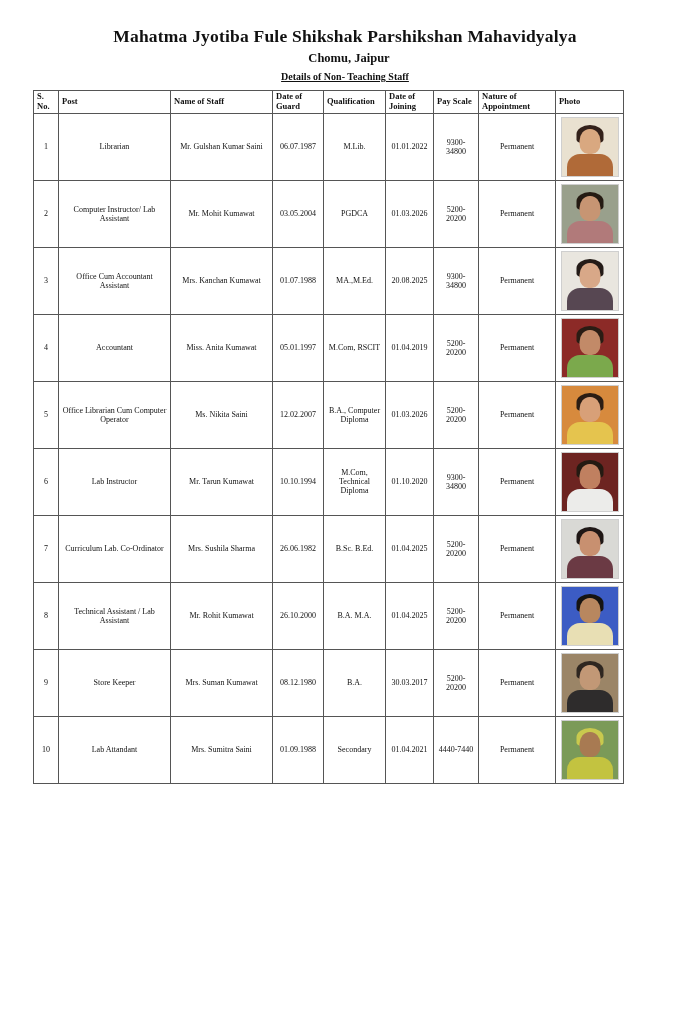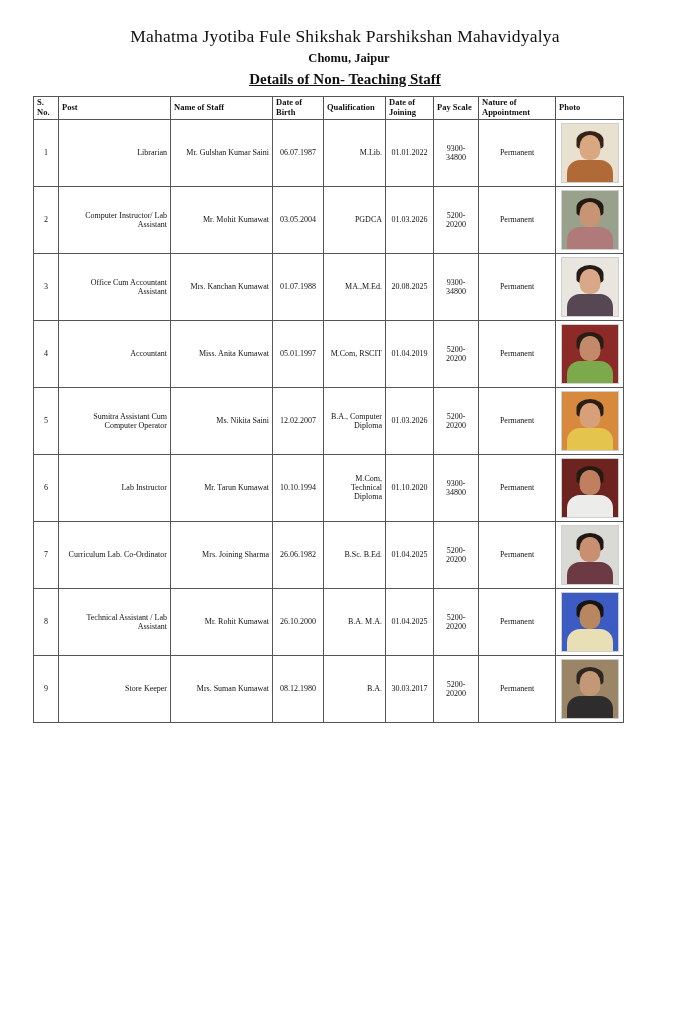--- a/index.html
+++ b/index.html
@@ -6,26 +6,26 @@
   html,body { margin:0; padding:0; }
   body {
     width: 690px; height: 1024px;
     background: #ffffff;
     font-family: "Liberation Serif", serif;
     color: #111;
   }
   .page { width: 690px; height: 1024px; overflow: hidden; }
   .doc-header { text-align: center; padding-top: 26px; }
   .doc-title {
-    font-size: 17.5px; font-weight: normal; letter-spacing: .2px;
+    font-size: 17.5px; font-weight: bold; letter-spacing: .2px;
     margin: 0 30px 4px 30px;
   }
   .doc-subtitle { font-size: 12.5px; font-weight: bold; margin-bottom: 5px; padding-left: 8px; }
   .doc-section {
-    font-size: 15px; font-weight: bold;
+    font-size: 10px; font-weight: bold;
     text-decoration: underline; margin-bottom: 8px;
   }
   table.staff {
     border-collapse: collapse;
     margin-left: 33px;
     width: 590px;
     table-layout: fixed;
     border: 1.5px solid #222;
   }
   col.c0{width:25px} col.c1{width:112px} col.c2{width:102px}
@@ -36,21 +36,21 @@
     font-size: 8px;
     padding: 1px 3px;
     vertical-align: middle;
     overflow: hidden;
   }
   .staff th {
     font-weight: bold; text-align: left; height: 22px;
     font-size: 8.5px; line-height: 1.15;
   }
   .staff td { height: 67px; }
-  td.al { text-align: right; }
+  td.al { text-align: center; }
   td.ac { text-align: center; }
   
   .photo {
     width: 58px; height: 60px;
     margin: 0 auto; position: relative; overflow: hidden;
     border: 1px solid #cfcfcf;
   }
   .p-hair {
     position: absolute; left: 50%; top: 7px; transform: translateX(-50%);
     width: 27px; height: 18px; border-radius: 50% 50% 20% 20%;
@@ -84,21 +84,21 @@
       <col class="c5">
         <col class="c6">
         <col class="c7">
         <col class="c8">
     </colgroup>
     <thead>
       <tr id="header-row">
           <th>S. No.</th>
           <th>Post</th>
           <th>Name of Staff</th>
-          <th>Date of Birth</th>
+          <th>Date of Guard</th>
           <th>Qualification</th>
           <th>Date of Joining</th>
           <th>Pay Scale</th>
           <th>Nature of Appointment</th>
           <th>Photo</th>
         </tr>
     </thead>
     <tbody id="table-body">
         <tr>
           <td class="ac">1</td>
@@ -163,21 +163,21 @@
           <td class="ac">
             <div class="photo" title="woman-green-dress-white-dupatta-maroon-background" style="background: rgb(140, 42, 39);">
               <div class="p-hair" style="background: rgb(42, 28, 20);"></div>
               <div class="p-head" style="background: rgb(194, 138, 104);"></div>
               <div class="p-body" style="background: rgb(123, 169, 76);"></div>
             </div>
           </td>
         </tr>
         <tr>
           <td class="ac">5</td>
-          <td class="al">Sumitra Assistant Cum Computer Operator</td>
+          <td class="al">Office Librarian Cum Computer Operator</td>
           <td class="al">Ms. Nikita Saini</td>
           <td class="ac">12.02.2007</td>
           <td class="al">B.A., Computer Diploma</td>
           <td class="ac">01.03.2026</td>
           <td class="ac">5200-20200</td>
           <td class="ac">Permanent</td>
           <td class="ac">
             <div class="photo" title="young-woman-yellow-top-orange-background" style="background: rgb(215, 138, 61);">
               <div class="p-hair" style="background: rgb(43, 29, 19);"></div>
               <div class="p-head" style="background: rgb(216, 160, 120);"></div>
@@ -198,21 +198,21 @@
             <div class="photo" title="man-white-shirt-dark-maroon-background" style="background: rgb(109, 36, 33);">
               <div class="p-hair" style="background: rgb(36, 26, 18);"></div>
               <div class="p-head" style="background: rgb(192, 128, 96);"></div>
               <div class="p-body" style="background: rgb(236, 236, 234);"></div>
             </div>
           </td>
         </tr>
         <tr>
           <td class="ac">7</td>
           <td class="al">Curriculum Lab. Co-Ordinator</td>
-          <td class="al">Mrs. Joining Sharma</td>
+          <td class="al">Mrs. Sushila Sharma</td>
           <td class="ac">26.06.1982</td>
           <td class="al">B.Sc. B.Ed.</td>
           <td class="ac">01.04.2025</td>
           <td class="ac">5200-20200</td>
           <td class="ac">Permanent</td>
           <td class="ac">
             <div class="photo" title="woman-maroon-floral-top-light-grey-background" style="background: rgb(217, 217, 213);">
               <div class="p-hair" style="background: rgb(31, 23, 21);"></div>
               <div class="p-head" style="background: rgb(200, 144, 112);"></div>
               <div class="p-body" style="background: rgb(107, 58, 68);"></div>
@@ -246,15 +246,32 @@
           <td class="ac">5200-20200</td>
           <td class="ac">Permanent</td>
           <td class="ac">
             <div class="photo" title="woman-black-outfit-white-shawl-tan-background" style="background: rgb(155, 133, 103);">
               <div class="p-hair" style="background: rgb(46, 38, 32);"></div>
               <div class="p-head" style="background: rgb(194, 152, 118);"></div>
               <div class="p-body" style="background: rgb(46, 44, 44);"></div>
             </div>
           </td>
         </tr>
+        <tr>
+          <td class="ac">10</td>
+          <td class="al">Lab Attandant</td>
+          <td class="al">Mrs. Sumitra Saini</td>
+          <td class="ac">01.09.1988</td>
+          <td class="al">Secondary</td>
+          <td class="ac">01.04.2021</td>
+          <td class="ac">4440-7440</td>
+          <td class="ac">Permanent</td>
+          <td class="ac">
+            <div class="photo" title="woman-yellow-green-sari-veil-green-background" style="background: rgb(123, 154, 88);">
+              <div class="p-hair" style="background: rgb(201, 201, 78);"></div>
+              <div class="p-head" style="background: rgb(168, 122, 82);"></div>
+              <div class="p-body" style="background: rgb(195, 195, 64);"></div>
+            </div>
+          </td>
+        </tr>
       </tbody>
   </table>
 </div>
 
 </body></html>

